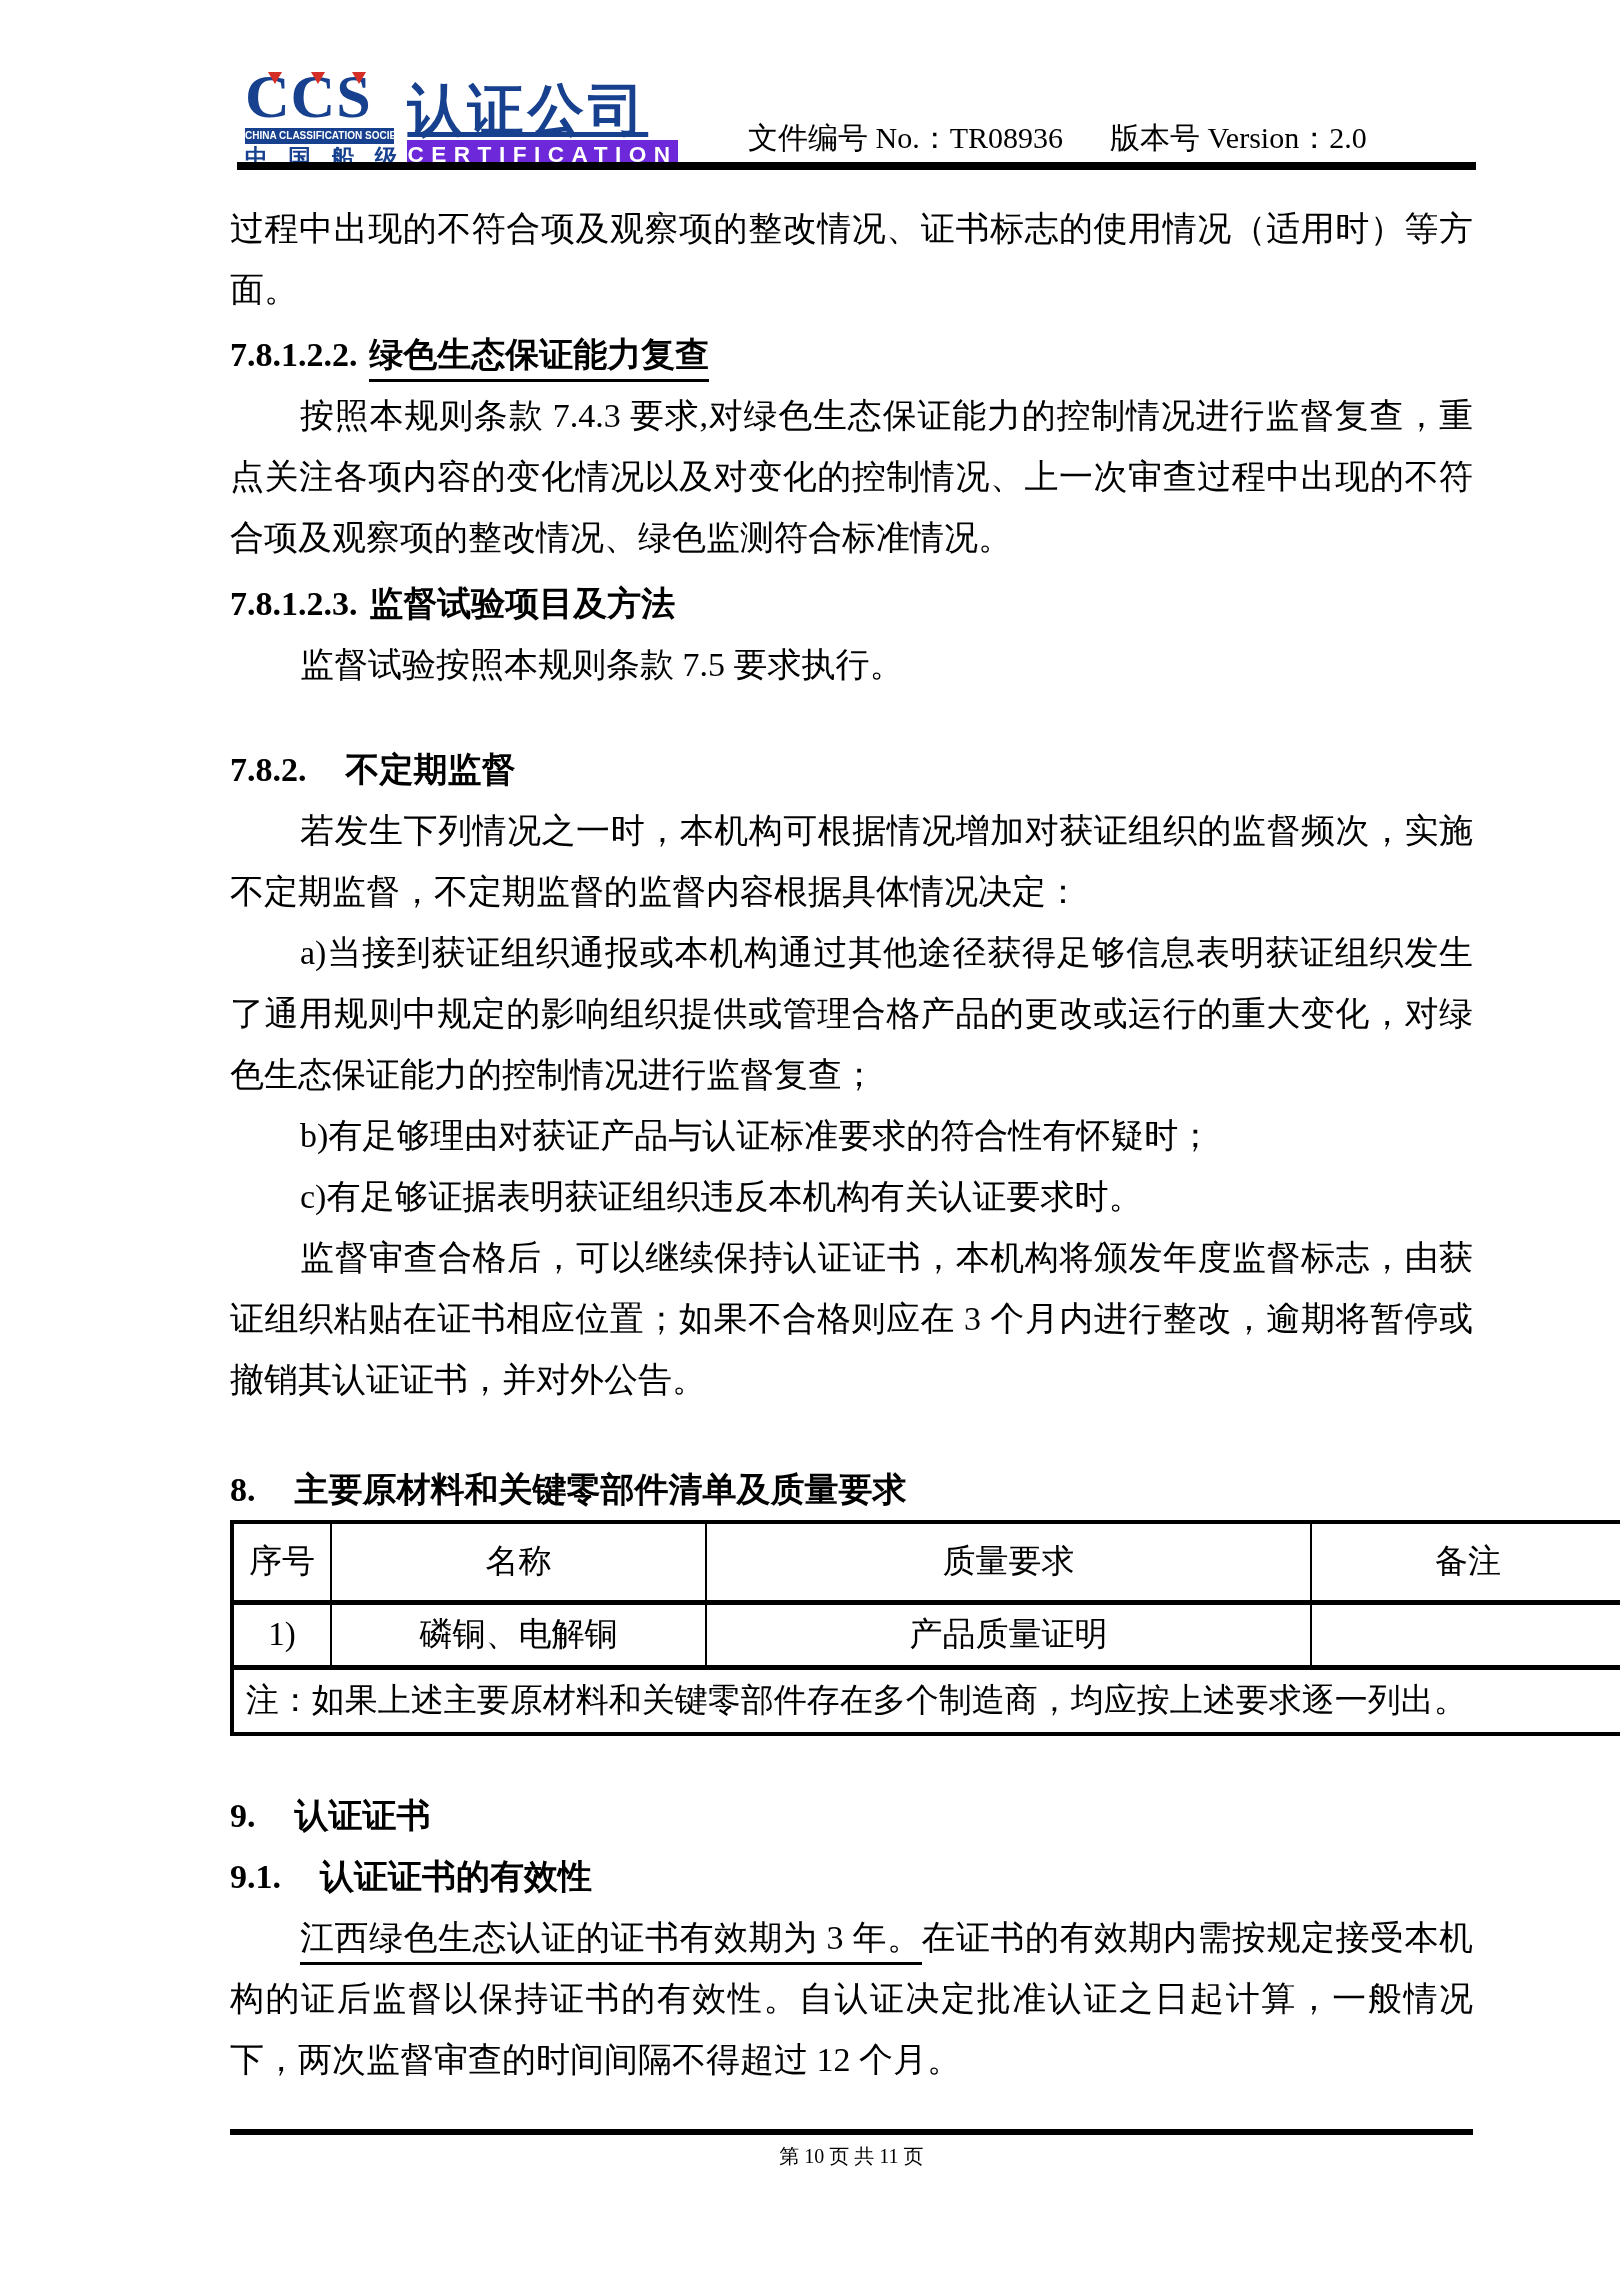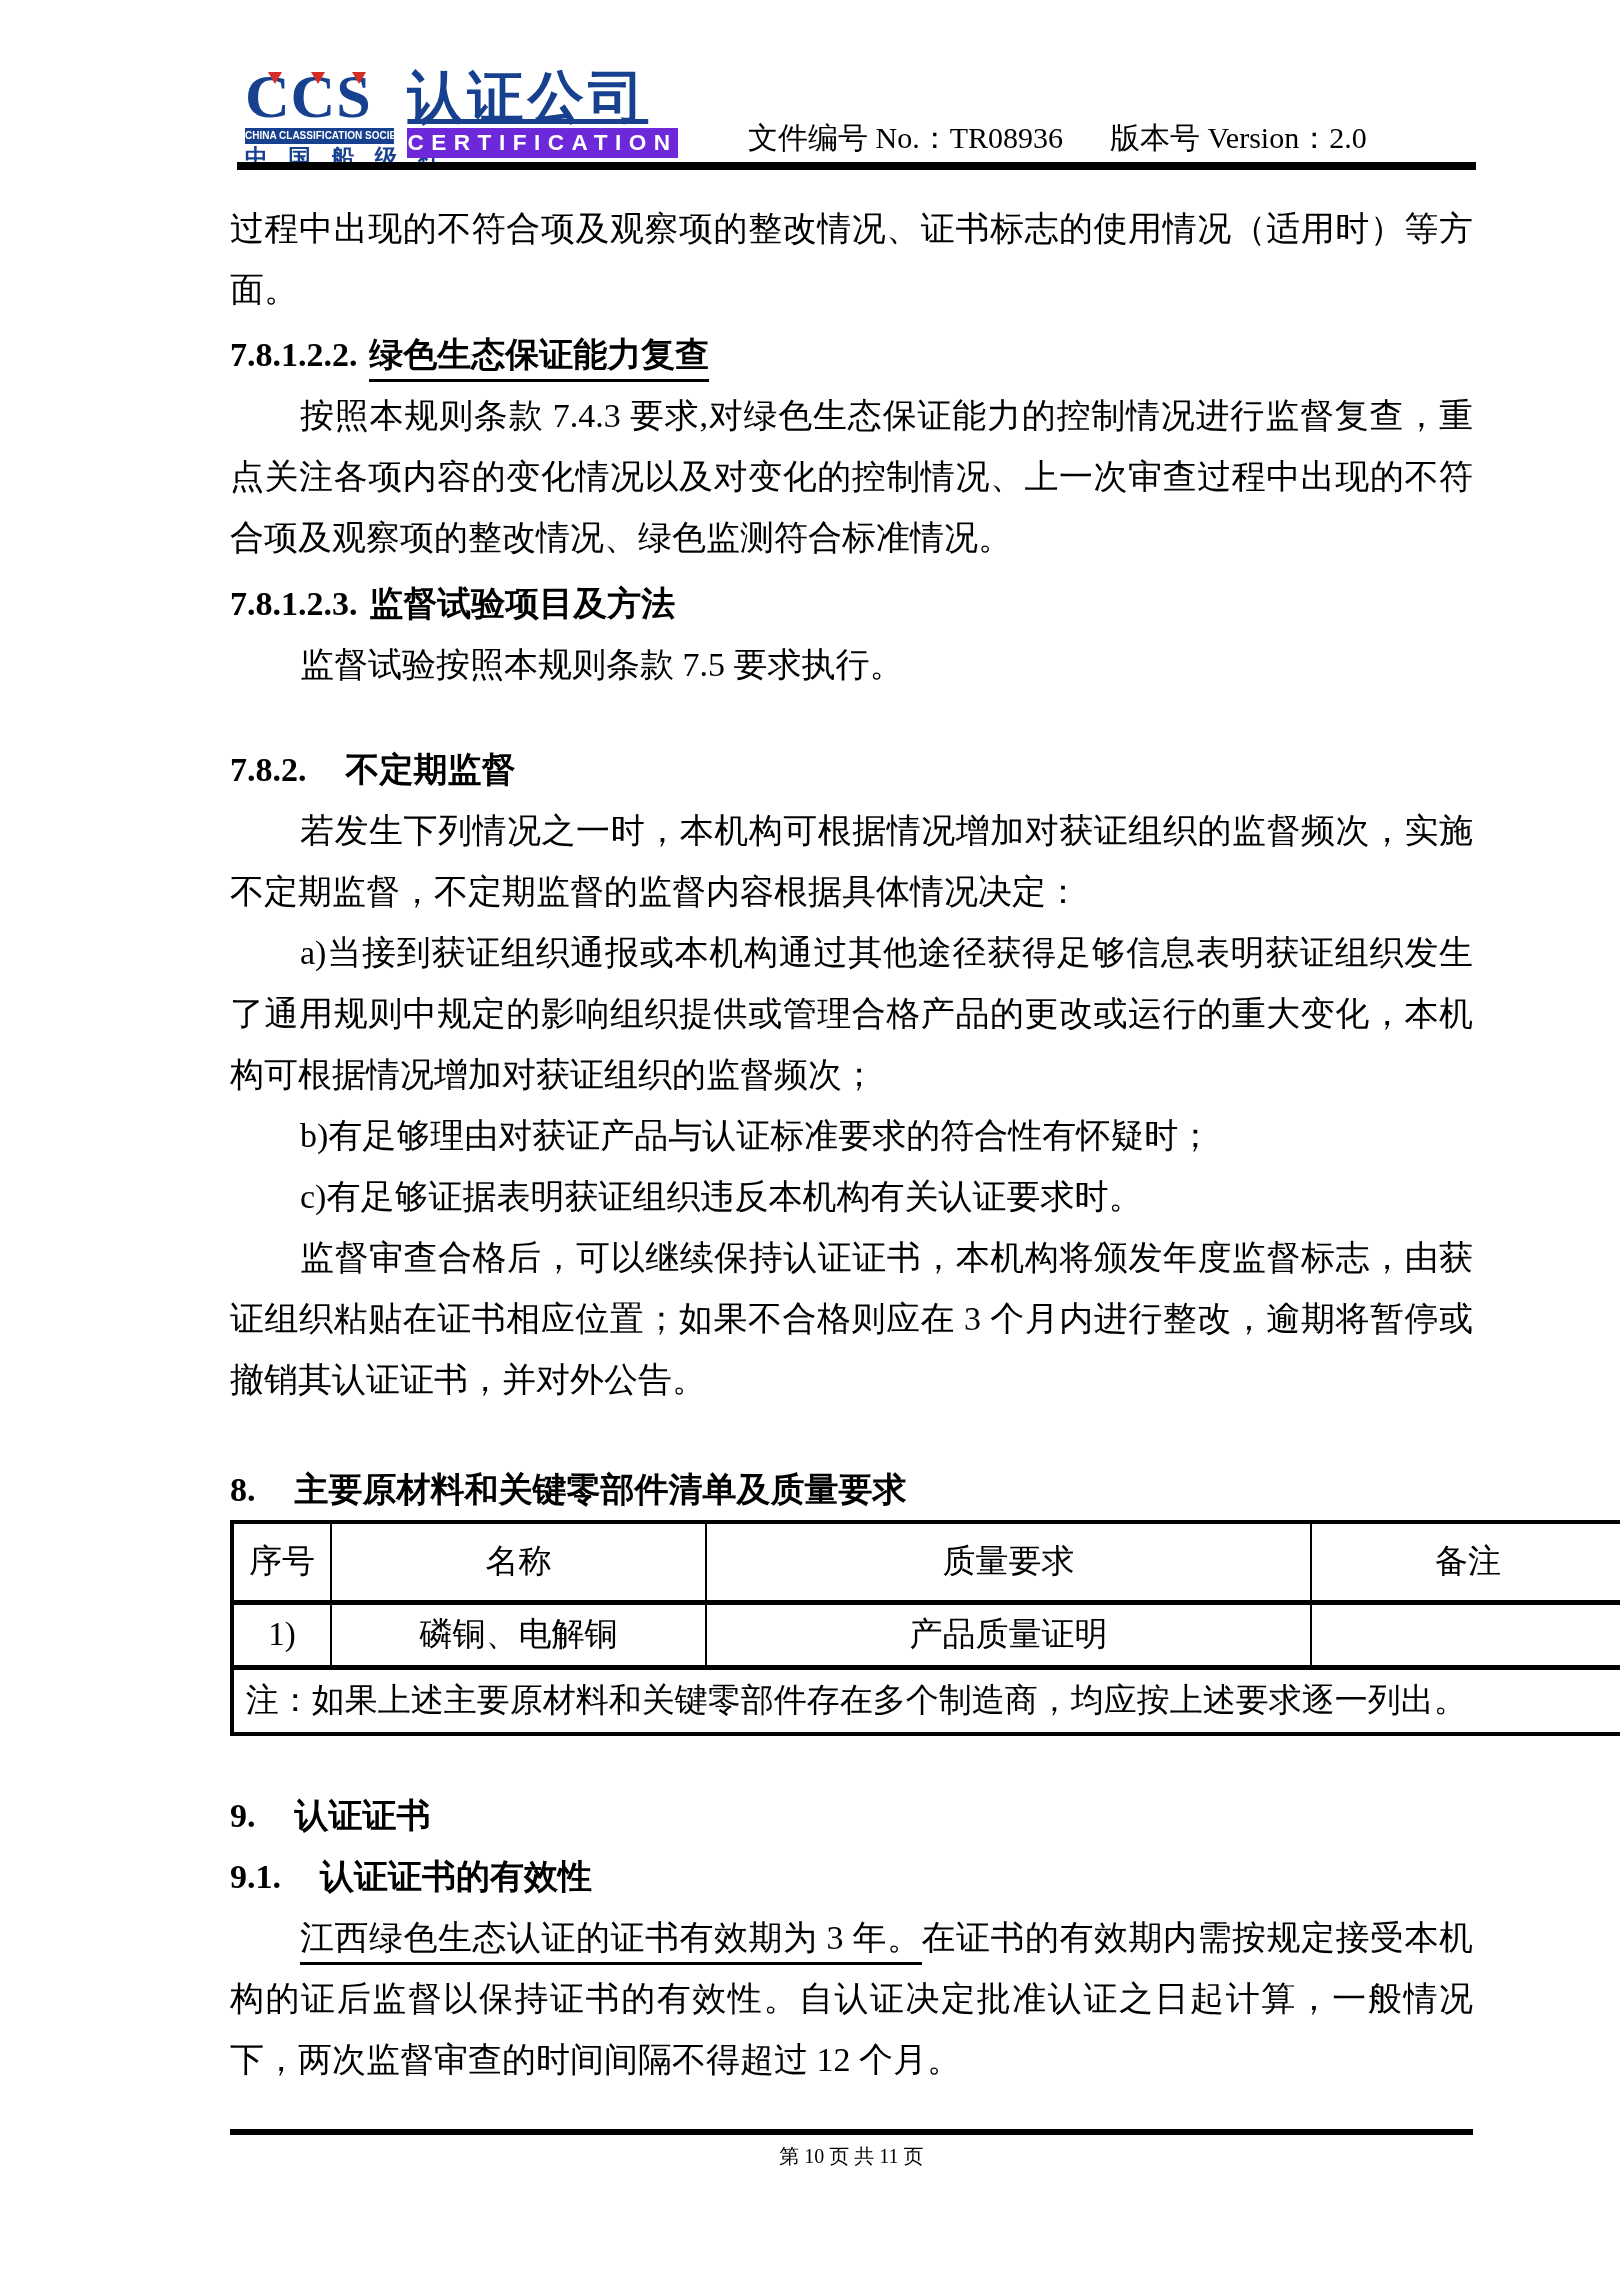--- a/index.html
+++ b/index.html
@@ -7,21 +7,21 @@
     position:relative;
     width:1620px; height:2273px;
     margin:0 auto;
     background:#ffffff;
     font-family:"Liberation Serif","DejaVu Serif",serif;
     color:#000;
     overflow:hidden;
   }
 
   
-  .logo { position:absolute; left:245px; top:70px; display:flex; align-items:flex-start; gap:13.4px; }
+  .logo { position:absolute; left:245px; top:70px; display:flex; align-items:flex-end; gap:13.4px; }
   .logo-col-left { width:149px; }
   .ccs-wordmark { position:relative; height:55px; }
   .ccs-text {
     font-family:"Liberation Serif","DejaVu Serif",serif;
     font-weight:bold; font-size:62px; line-height:52px;
     color:#17418e; letter-spacing:0.8px;
   }
   .red-notch {
     position:absolute; top:1.7px; width:0; height:0;
     border-left:7.5px solid transparent; border-right:7.5px solid transparent;
@@ -143,21 +143,21 @@
 
     <p class="para indent">按照本规则条款 7.4.3 要求,对绿色生态保证能力的控制情况进行监督复查，重点关注各项内容的变化情况以及对变化的控制情况、上一次审查过程中出现的不符合项及观察项的整改情况、绿色监测符合标准情况。</p>
 
     <h3 class="heading" style="margin-top:5px"><span class="h-num">7.8.1.2.3.</span><span>监督试验项目及方法</span></h3>
 
     <p class="para indent">监督试验按照本规则条款 7.5 要求执行。</p>
 
     <h3 class="heading" style="margin-top:44px"><span class="h-num-wide">7.8.2.</span><span>不定期监督</span></h3>
 
     <p class="para indent">若发生下列情况之一时，本机构可根据情况增加对获证组织的监督频次，实施不定期监督，不定期监督的监督内容根据具体情况决定：</p>
-    <p class="para indent">a)当接到获证组织通报或本机构通过其他途径获得足够信息表明获证组织发生了通用规则中规定的影响组织提供或管理合格产品的更改或运行的重大变化，本机构可根据情况增加对获证组织的监督频次；</p>
+    <p class="para indent">a)当接到获证组织通报或本机构通过其他途径获得足够信息表明获证组织发生了通用规则中规定的影响组织提供或管理合格产品的更改或运行的重大变化，对绿色生态保证能力的控制情况进行监督复查；</p>
     <p class="para indent">b)有足够理由对获证产品与认证标准要求的符合性有怀疑时；</p>
     <p class="para indent">c)有足够证据表明获证组织违反本机构有关认证要求时。</p>
 
 
     <p class="para indent">监督审查合格后，可以继续保持认证证书，本机构将颁发年度监督标志，由获证组织粘贴在证书相应位置；如果不合格则应在 3 个月内进行整改，逾期将暂停或撤销其认证证书，并对外公告。</p>
 
     <h3 class="heading" style="margin-top:49px"><span class="h-num-wide">8.</span><span>主要原材料和关键零部件清单及质量要求</span></h3>
 
     <table class="qtable">
       <colgroup>

